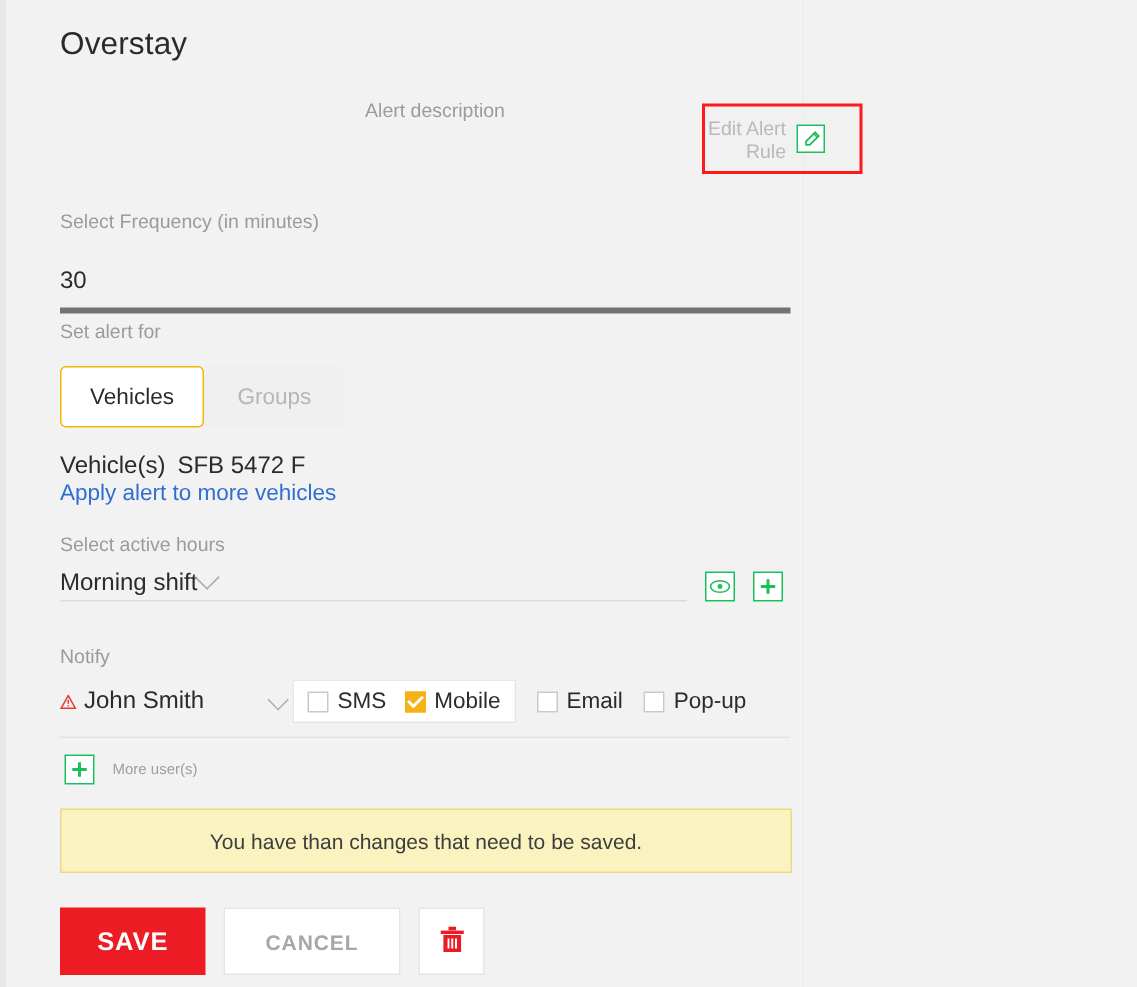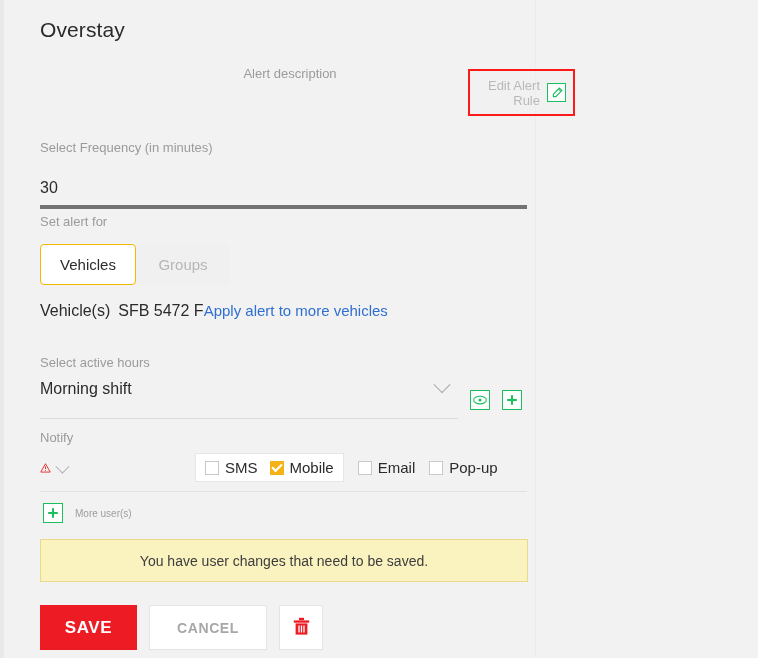--- a/index.html
+++ b/index.html
@@ -87,21 +87,21 @@
   }
   .edit-rule-inner {
     position: absolute;
     left: 0; top: 0;
     width: 103px;
     height: 43px;
     display: flex;
     align-items: center;
     justify-content: flex-end;
     gap: 7px;
-    padding-right: 7px;
+    padding-right: 23px;
     box-sizing: border-box;
   }
   .edit-rule-label {
     font-size: 13px;
     color: #b9b9b9;
     text-align: right;
     line-height: 15px;
     width: 54px;
   }
   .edit-icon-btn {
@@ -167,21 +167,22 @@
   }
 
   
   .vehicle-row {
     position: absolute;
     left: 0;
     top: 302px;
     width: 490px;
     display: flex;
     align-items: baseline;
-    justify-content: flex-start;
+    justify-content: space-between;
+    flex-direction: column;
   }
   .vehicle-left { font-size: 16px; color: #2b2b2b; }
   .vehicle-left .veh-id { margin-left: 8px; }
   .apply-link {
     font-size: 15px;
     color: #2f6fd0;
     cursor: pointer;
     text-decoration: none;
   }
 
@@ -190,23 +191,23 @@
   .hours-block .field-label { display: block; }
   .hours-row {
     margin-top: 10px;
     display: flex;
     align-items: center;
   }
   .hours-select {
     width: 418px;
     display: flex;
     align-items: center;
-    justify-content: space-between;
+    justify-content: flex-start;
     border-bottom: 1px solid #dcdcdc;
-    padding-bottom: 20px;
+    padding-bottom: 2px;
     cursor: pointer;
   }
   .hours-select-value { font-size: 16px; color: #2b2b2b; }
   .chev {
     width: 11px; height: 11px;
     border-right: 1.6px solid #aaaaaa;
     border-bottom: 1.6px solid #aaaaaa;
     transform: rotate(45deg) translate(-3px,-3px);
     margin-right: 10px;
   }
@@ -437,20 +438,21 @@
       <span class="field-label">Notify</span>
       <div class="notify-row">
         <div class="user-select">
           <span class="warn-icon">
             <svg width="11" height="10" viewBox="0 0 12 11" aria-hidden="true">
               <path d="M6 0.8L11.2 10H0.8z" fill="none" stroke="#e53935" stroke-width="1.1"></path>
               <path d="M6 3.8v3" stroke="#e53935" stroke-width="1.1"></path>
               <circle cx="6" cy="8.3" r="0.6" fill="#e53935"></circle>
             </svg>
           </span>
+          <span class="user-name">John Smith</span>
           <span class="chev-sm"></span>
         </div>
 
         <div class="channel-box">
           <label class="channel">
             <span class="cbx"></span>
             <span>SMS</span>
           </label>
           <label class="channel">
             <span class="cbx checked"></span>
@@ -471,21 +473,21 @@
 
     <div class="more-users">
       <span class="icon-btn-green">
         <svg width="12" height="12" viewBox="0 0 12 12" aria-hidden="true">
           <path d="M6 1.2v9.6M1.2 6h9.6" stroke="#1bbf5c" stroke-width="2"></path>
         </svg>
       </span>
       <span class="more-users-label">More user(s)</span>
     </div>
 
-    <div class="banner">You have user changes that need to be saved.</div>
+    <div class="banner">You have than changes that need to be saved.</div>
 
     <div class="actions">
       <button class="btn-save">SAVE</button>
       <button class="btn-cancel">CANCEL</button>
       <button class="btn-delete">
         <span>
           <svg width="17" height="19" viewBox="0 0 17 19" aria-hidden="true">
             <rect x="6" y="0.8" width="5" height="2.4" fill="#ed1c24"></rect>
             <rect x="0.8" y="3.4" width="15.4" height="2.3" fill="#ed1c24"></rect>
             <path d="M2.6 6.4h11.8v11.2H2.6z" fill="#ed1c24"></path>

